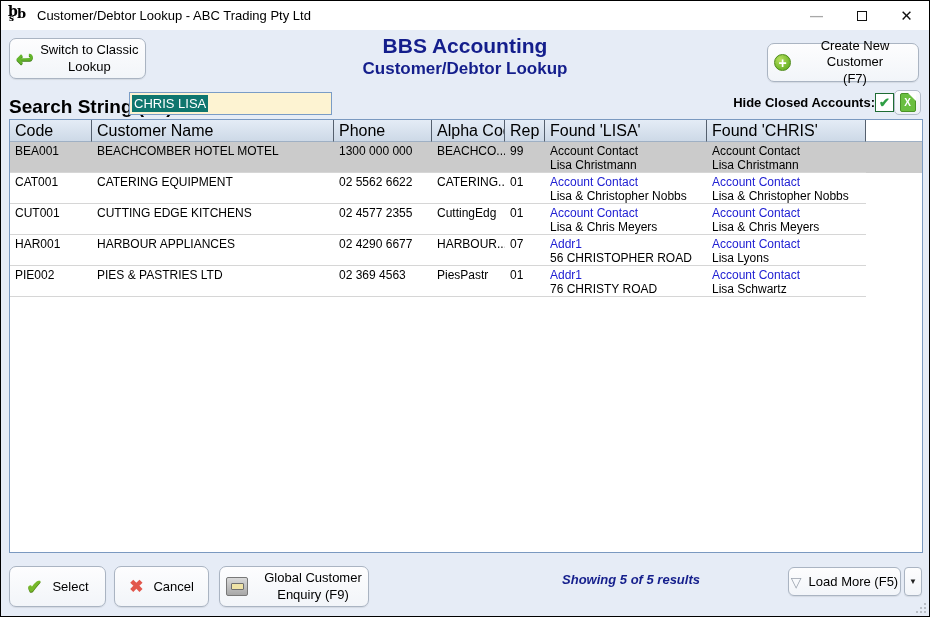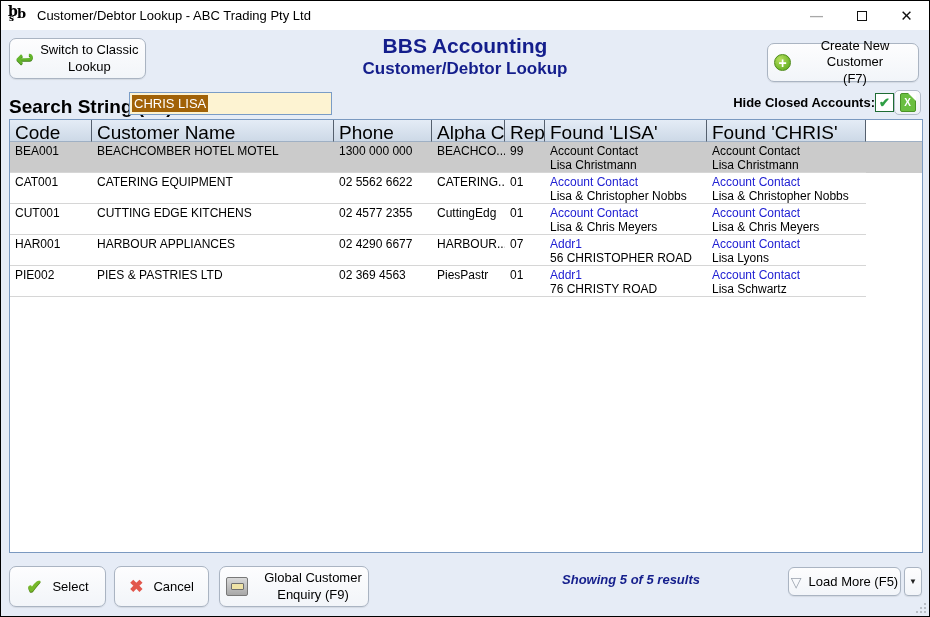--- a/index.html
+++ b/index.html
@@ -46,21 +46,21 @@
     display: flex; align-items: center; justify-content: center; line-height: 1;
   }
   .create-btn .lbl { line-height: 1.25; }
   
   .search-label { position: absolute; left: 8px; top: 95px; font-size: 19px; font-weight: bold; color: #000; }
   .search-input {
     position: absolute; left: 128px; top: 91px; width: 203px; height: 23px;
     background: #fdf3d2; border: 1px solid #7a9cc6; font-size: 13px;
     display: flex; align-items: center; padding-left: 2px;
   }
-  .search-input .sel { background: #a16207; color: #fff; padding: 1px 2px; }
+  .search-input .sel { background: #0f766e; color: #fff; padding: 1px 2px; }
   .hide-closed { position: absolute; right: 8px; top: 89px; display: flex; align-items: center; height: 25px; }
   .hide-closed .lbl { font-size: 13px; font-weight: bold; }
   .checkbox {
     width: 19px; height: 19px; background: #fff; border: 1px solid #1d6b33;
     display: flex; align-items: center; justify-content: center;
     color: #2f9e44; font-size: 13px; font-weight: bold;
   }
   .excel-btn {
     width: 27px; height: 25px; border: 1px solid #b3bcc9; border-radius: 5px;
     background: linear-gradient(#fbfcfe, #eef2f7);
@@ -79,21 +79,21 @@
   
   .table-panel {
     position: absolute; left: 8px; top: 118px; width: 914px; height: 434px;
     background: #fff; border: 1px solid #7a99c0; overflow: hidden;
   }
   .grid-row { display: grid; grid-template-columns: 82px 242px 98px 73px 40px 162px 159px 1fr; }
   .thead { height: 22px; }
   .thead .hc {
     background: linear-gradient(#e4ecf6, #cdd9e7);
     border-right: 1px solid #55606e; border-bottom: 1px solid #9fb0c4;
-    font-size: 19px; color: #000; padding: 2px 0 0 5px; white-space: nowrap; overflow: hidden;
+    font-size: 16px; color: #000; padding: 2px 0 0 5px; white-space: nowrap; overflow: hidden;
   }
   .thead .hc.empty { background: #fff; border-right: none; }
   .trow { height: 31px; }
   .trow .tc {
     font-size: 12px; padding: 2px 0 0 5px; white-space: nowrap; overflow: hidden;
     border-bottom: 1px solid #d6d6d6; line-height: 14px;
   }
   .trow .tc.last { border-bottom: none; }
   .trow.selected .tc { background: #cbcbcb; }
   .tc .l1, .tc .l2 { display: block; }

